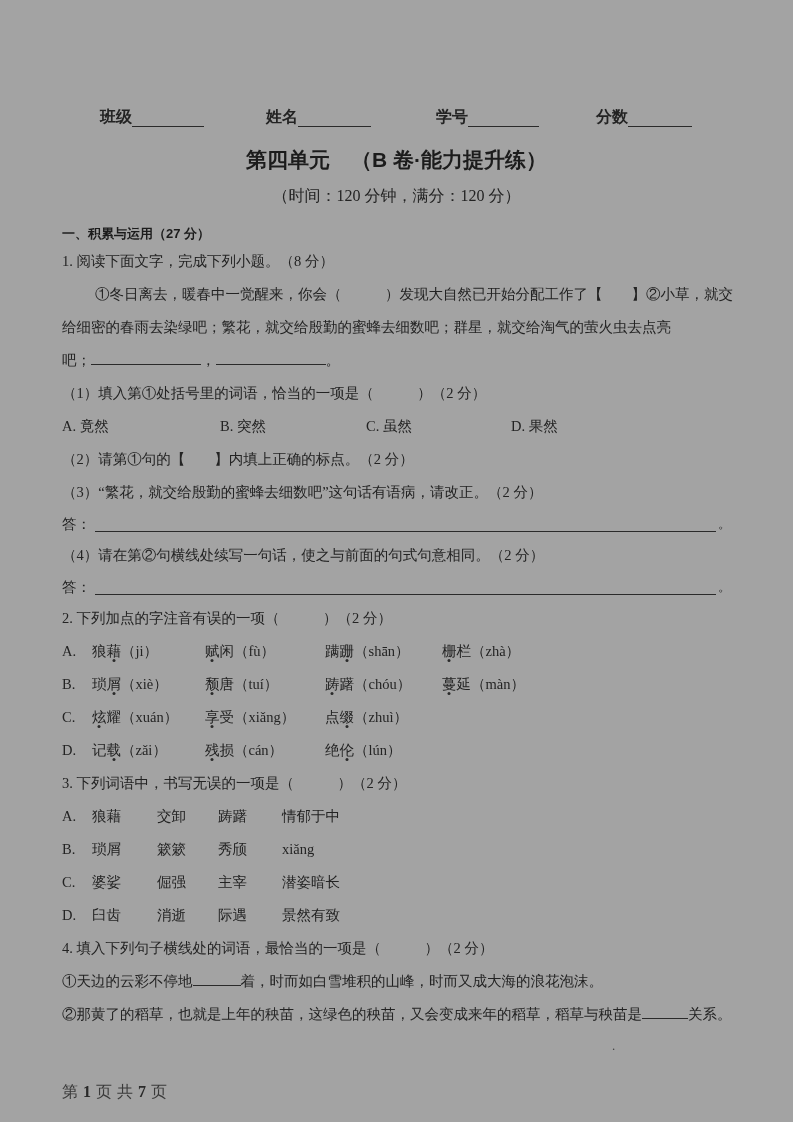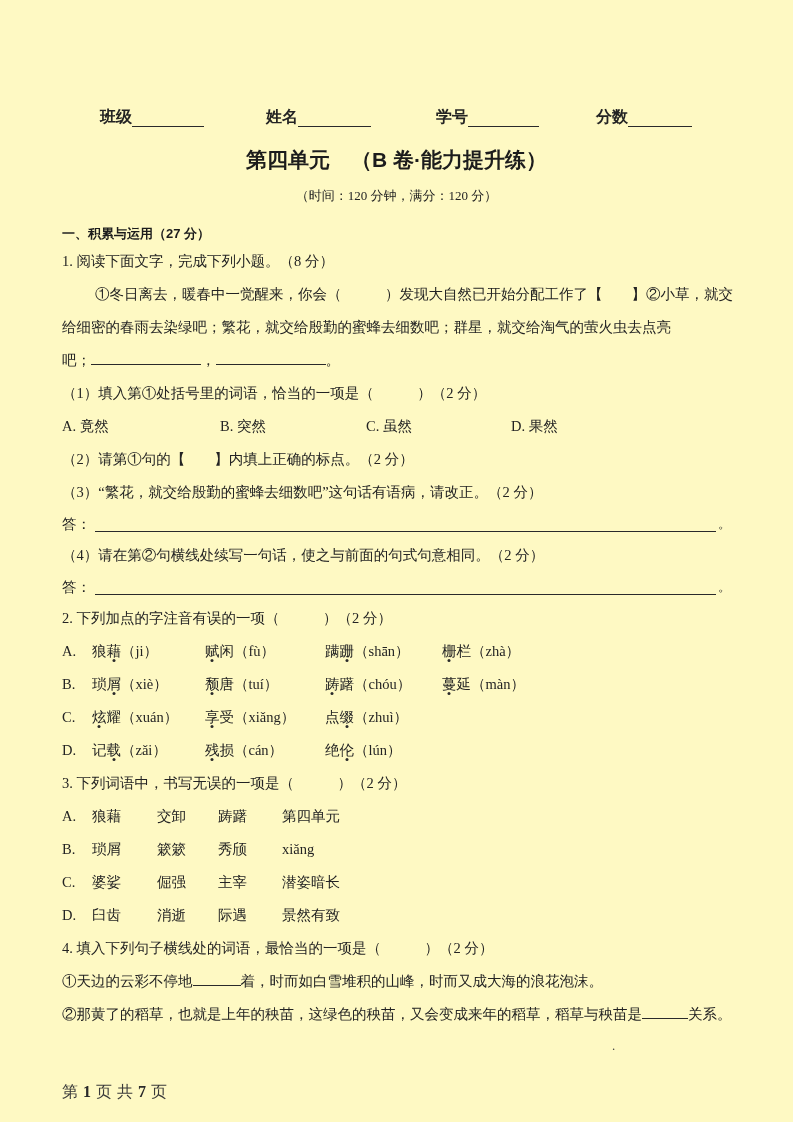--- a/index.html
+++ b/index.html
@@ -1,31 +1,31 @@
 <!DOCTYPE html>
 <html><head>
 <meta charset="utf-8">
 <style>
   * { margin:0; padding:0; box-sizing:border-box; }
   html,body { background:#ffffff; }
   body { width:793px; height:1122px; font-family:"Liberation Serif", serif; color:#232323; }
-  .page { position:relative; width:793px; height:1122px; background:#fef9c3; overflow:hidden;
+  .page { position:relative; width:793px; height:1122px; background:#a3a3a3; overflow:hidden;
           padding:103px 62px 0 62px; }
 
   
   .hdr { display:flex; margin-left:38px; align-items:flex-end; height:24px; }
   .hf { display:flex; align-items:flex-end; }
   .hf .hlabel { font-family:"Liberation Sans", sans-serif; font-weight:bold; font-size:16px; line-height:20px; }
   .hline { border-bottom:1.6px solid #2a2a2a; height:19px; }
   .w72{width:72px} .w73{width:73px} .w71{width:71px} .w64{width:64px}
   .m62{margin-right:62px} .m65{margin-right:65px} .m57{margin-right:57px}
 
   .title { margin-top:19px; text-align:center; font-family:"Liberation Sans", sans-serif;
            font-weight:bold; font-size:21px; line-height:28px; color:#1c1c1c; }
-  .subtitle { margin-top:13px; text-align:center; font-size:13px; line-height:18px; }
+  .subtitle { margin-top:13px; text-align:center; font-size:16px; line-height:18px; }
 
   .sec { margin-top:17px; font-family:"Liberation Sans", sans-serif; font-weight:bold;
          font-size:13px; line-height:23px; color:#1c1c1c; }
 
   .line { font-size:14.5px; line-height:33px; white-space:nowrap; }
   .kai  { font-family:"DejaVu Serif", serif; }
   .indent { padding-left:33px;text-align:right; }
 
   .blank { display:inline-block; border-bottom:1px solid #2a2a2a; height:15px; vertical-align:baseline; }
   .b110{width:110px} .b48{width:48px} .b46{width:46px}
@@ -130,21 +130,21 @@
     <span><span></span><span class="du">残</span><span>损</span><span>（cán）</span></span>
     <span><span>绝</span><span class="du">伦</span><span></span><span>（lún）</span></span>
   </div>
 
   <div class="line">3. 下列词语中，书写无误的一项是（　　　）（2 分）</div>
   <div class="line gridq3">
     <span>A.</span>
     <span>狼藉</span>
     <span>交卸</span>
     <span>踌躇</span>
-    <span>第四单元</span>
+    <span>情郁于中</span>
   </div>
   <div class="line gridq3">
     <span>B.</span>
     <span>琐屑</span>
     <span>簌簌</span>
     <span>秀颀</span>
     <span>xiǎng</span>
   </div>
   <div class="line gridq3">
     <span>C.</span>

